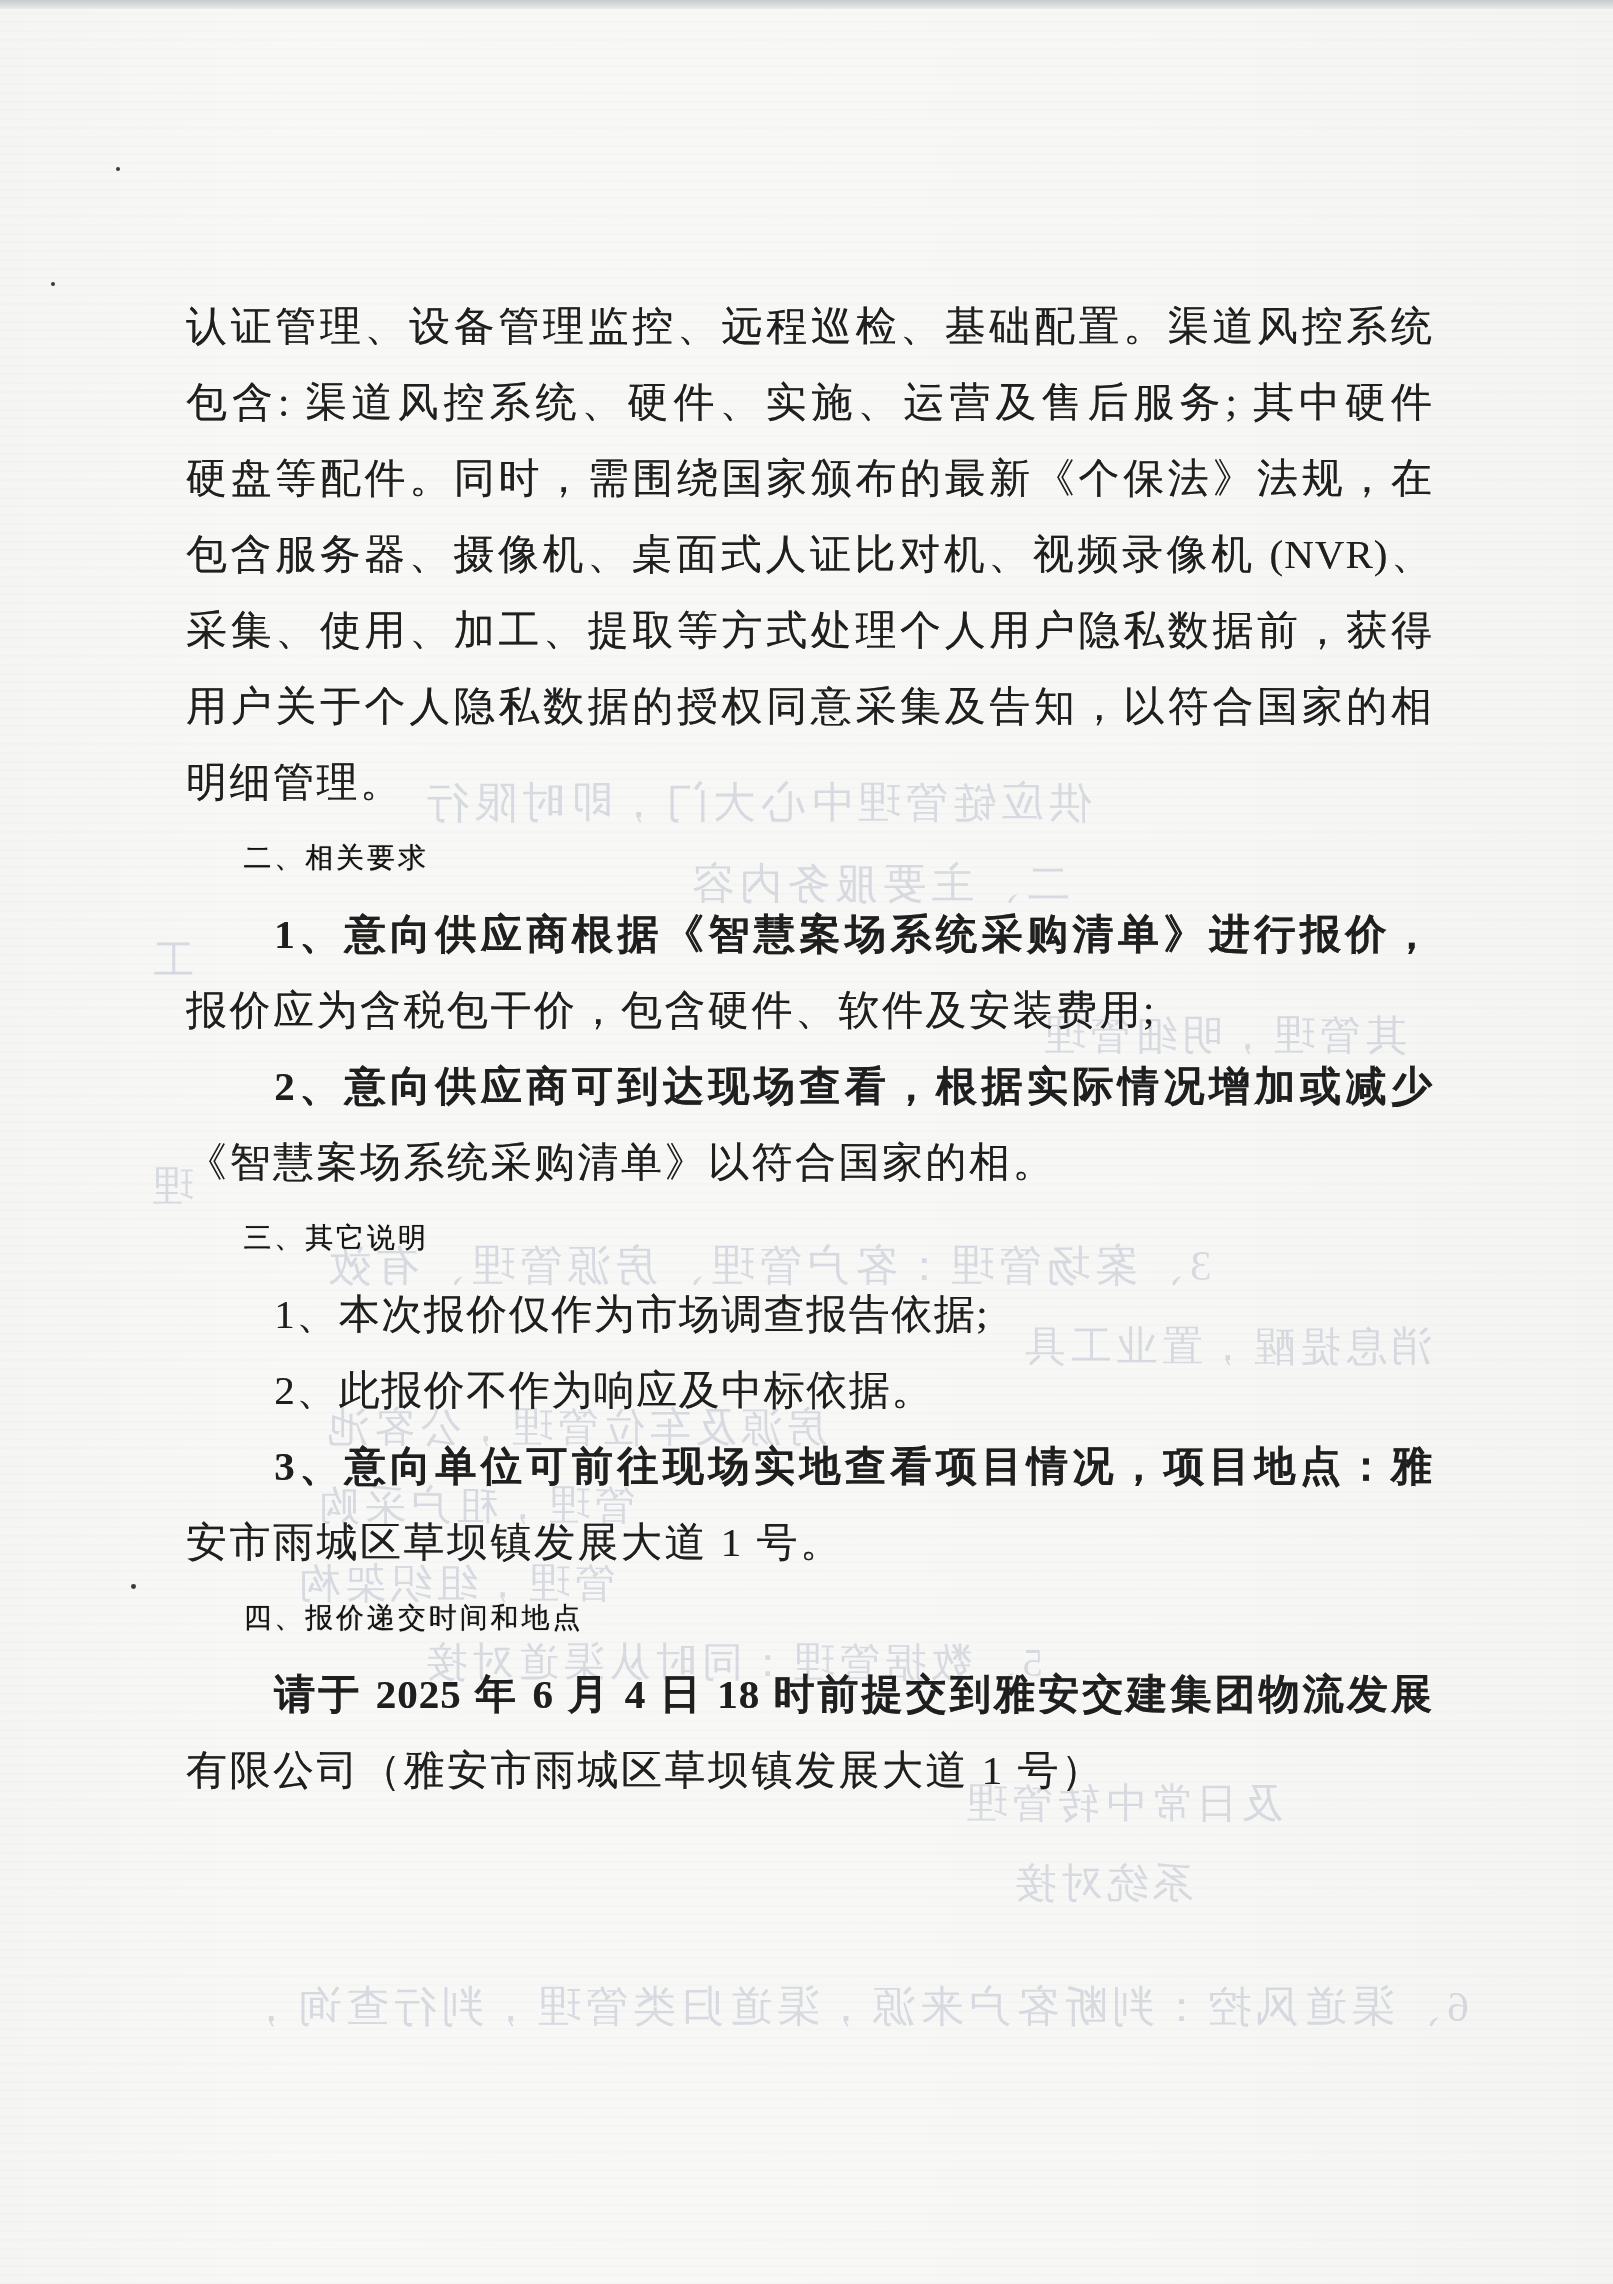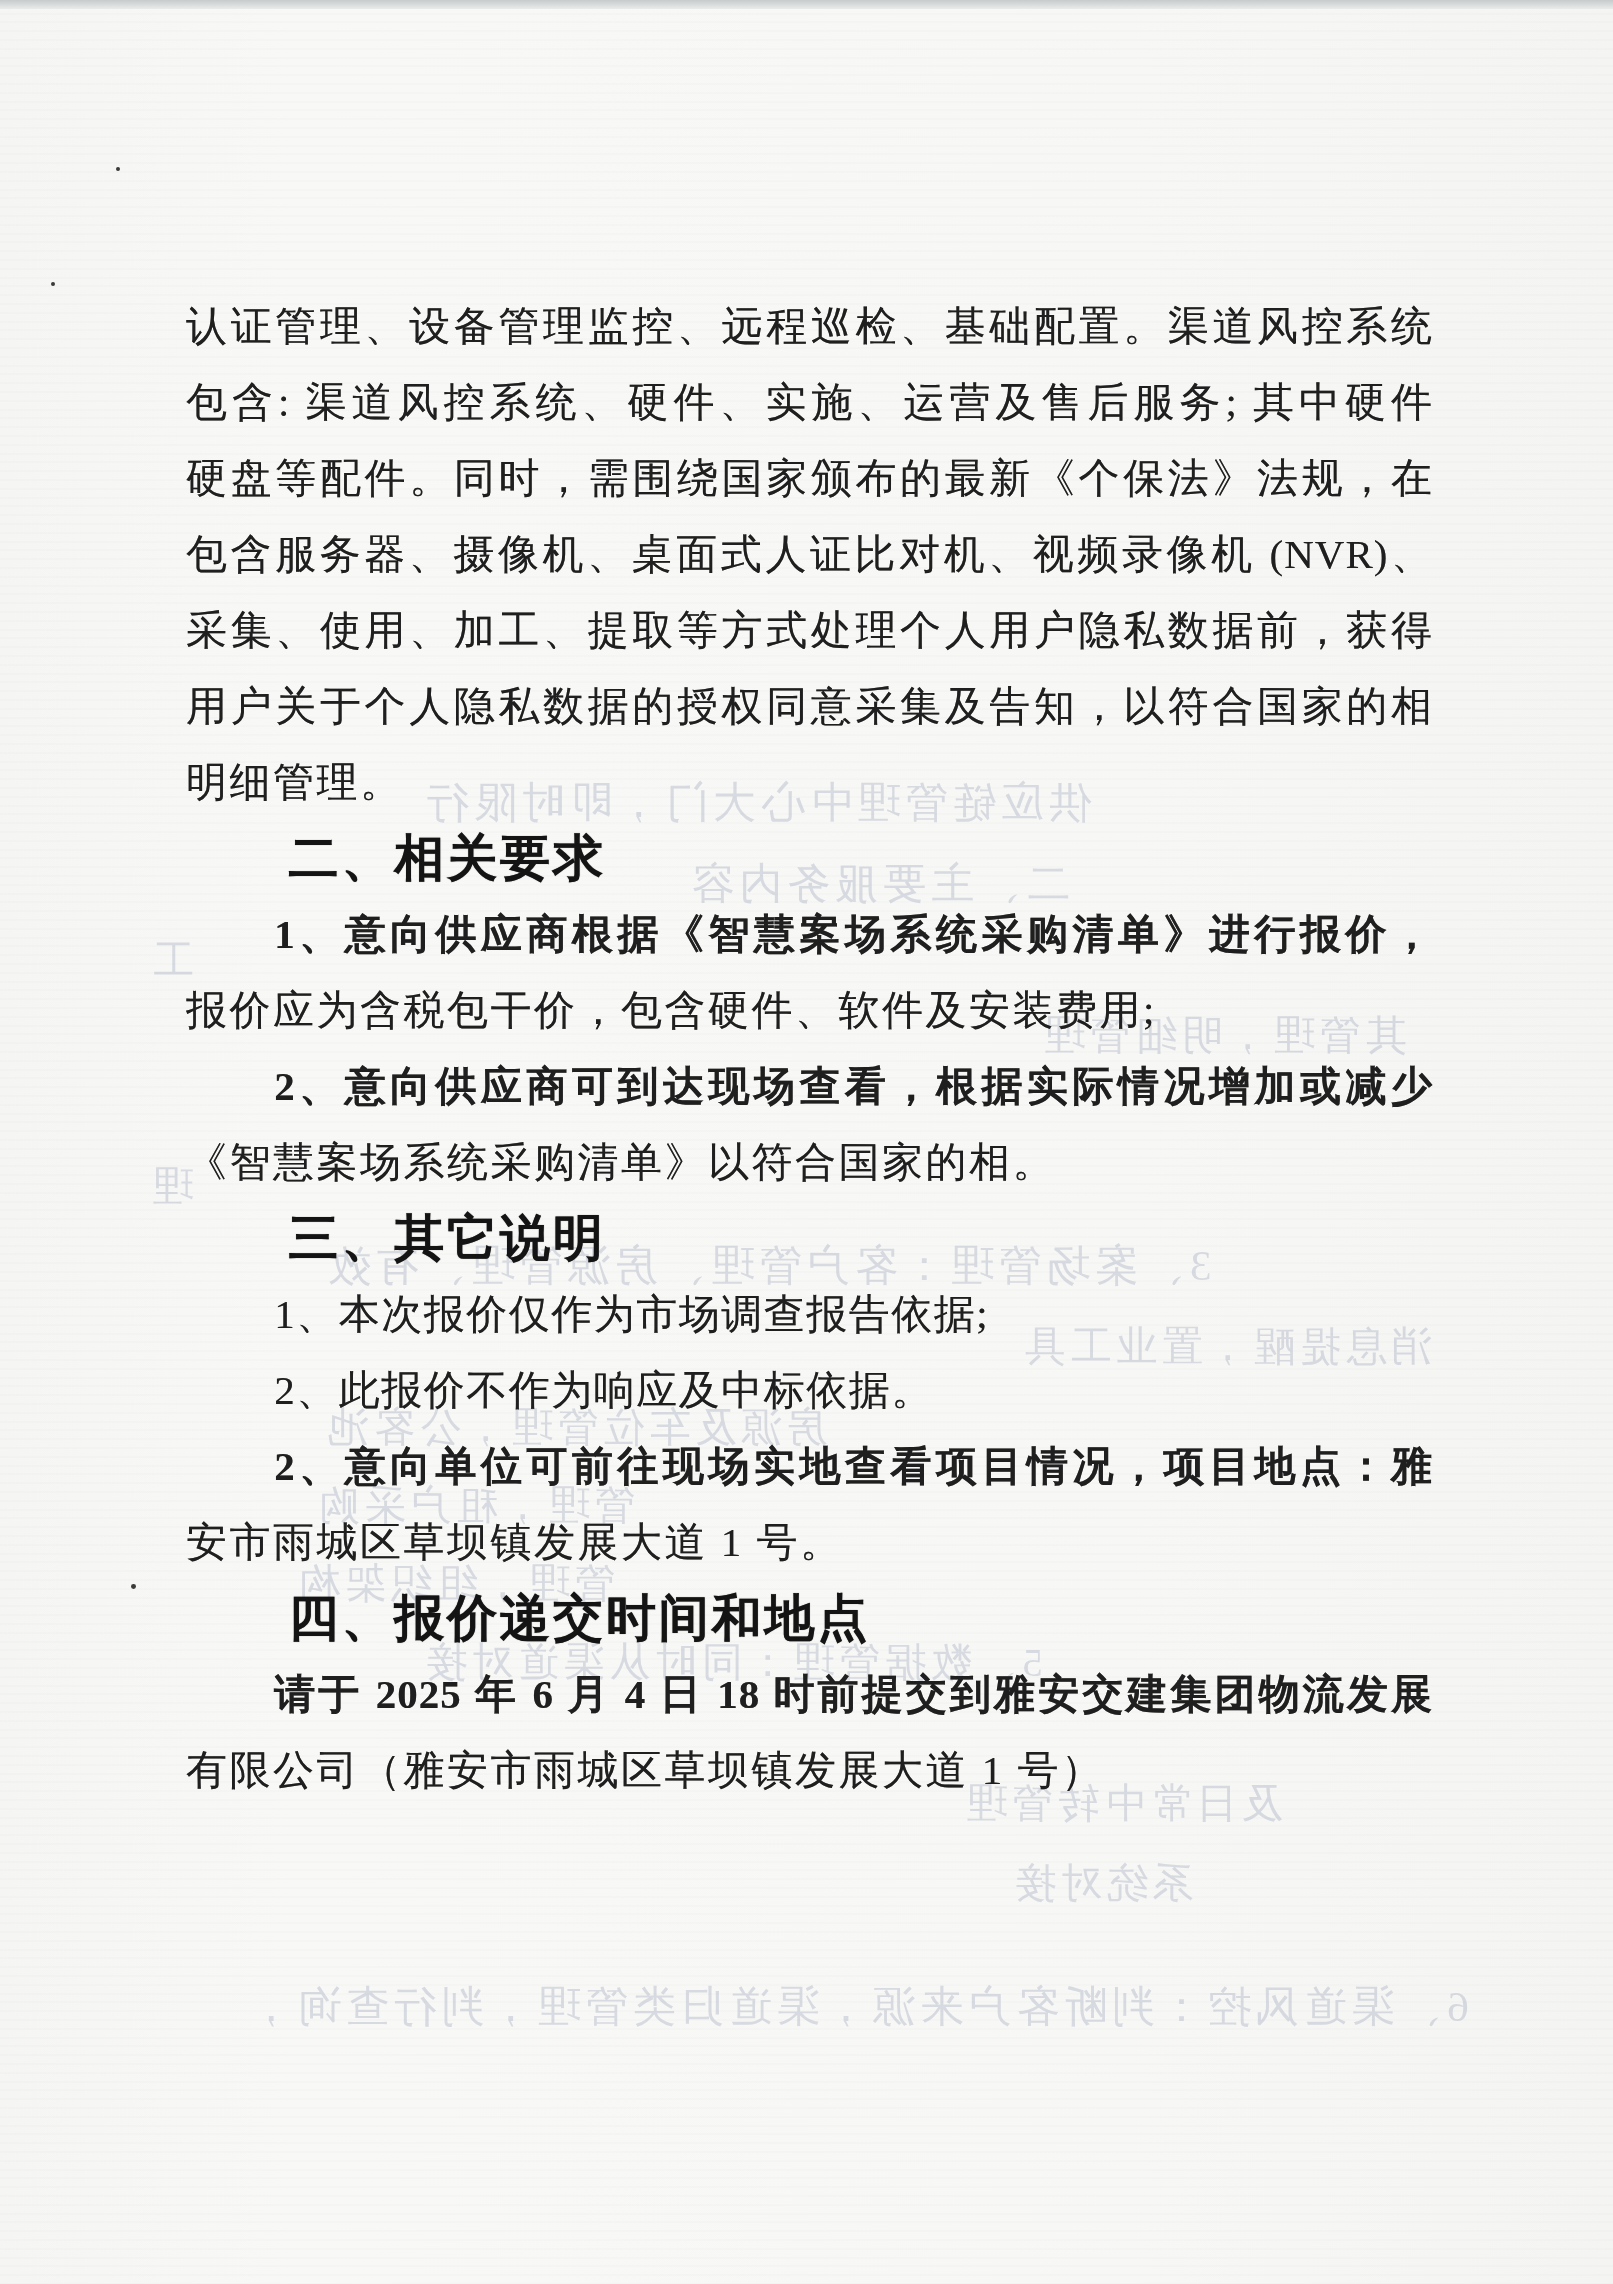--- a/index.html
+++ b/index.html
@@ -48,22 +48,22 @@
     -moz-text-align-last:justify;
     text-align-last:justify;
     letter-spacing:1px;
   }
   .line.indent-justify{ text-indent:2.15em;font-weight:bold; }
   .line.indent{ text-indent:2.15em; }
   .line.plain{ letter-spacing:2.5px; }
   .line.heading{
     text-indent:2.05em;
     font-family:"DejaVu Sans","Liberation Sans",sans-serif;
-    font-weight:700;
-    font-size:50px;
+    font-weight:400;
+    font-size:28px;
     letter-spacing:2.9px;
     color:#141414;
     text-shadow:0 0 0.8px rgba(0,0,0,0.7);
   }
   .speck{
     position:absolute;border-radius:50%;
     background:#3a3a3a;
   }
 </style>
 </head>
@@ -96,21 +96,21 @@
       <div class="line justify">用户关于个人隐私数据的授权同意采集及告知，以符合国家的相</div>
       <div class="line plain">明细管理。</div>
       <div class="line heading">二、相关要求</div>
       <div class="line indent-justify">1、意向供应商根据《智慧案场系统采购清单》进行报价，</div>
       <div class="line plain">报价应为含税包干价，包含硬件、软件及安装费用;</div>
       <div class="line indent-justify">2、意向供应商可到达现场查看，根据实际情况增加或减少</div>
       <div class="line plain">《智慧案场系统采购清单》以符合国家的相。</div>
       <div class="line heading">三、其它说明</div>
       <div class="line indent">1、本次报价仅作为市场调查报告依据;</div>
       <div class="line indent">2、此报价不作为响应及中标依据。</div>
-      <div class="line indent-justify">2、意向单位可前往现场实地查看项目情况，项目地点：雅</div>
+      <div class="line indent-justify">3、意向单位可前往现场实地查看项目情况，项目地点：雅</div>
       <div class="line plain">安市雨城区草坝镇发展大道 1 号。</div>
       <div class="line heading">四、报价递交时间和地点</div>
       <div class="line indent-justify">请于 2025 年 6 月 4 日 18 时前提交到雅安交建集团物流发展</div>
       <div class="line plain">有限公司（雅安市雨城区草坝镇发展大道 1 号）</div>
     </div>
   <div id="specks">
       <div class="speck" style="left: 116px; top: 167px; width: 3.9px; height: 3.9px;"></div>
       <div class="speck" style="left: 51px; top: 282px; width: 3.9px; height: 3.9px;"></div>
       <div class="speck" style="left: 131px; top: 1584px; width: 4.9px; height: 4.9px;"></div>
     </div>

